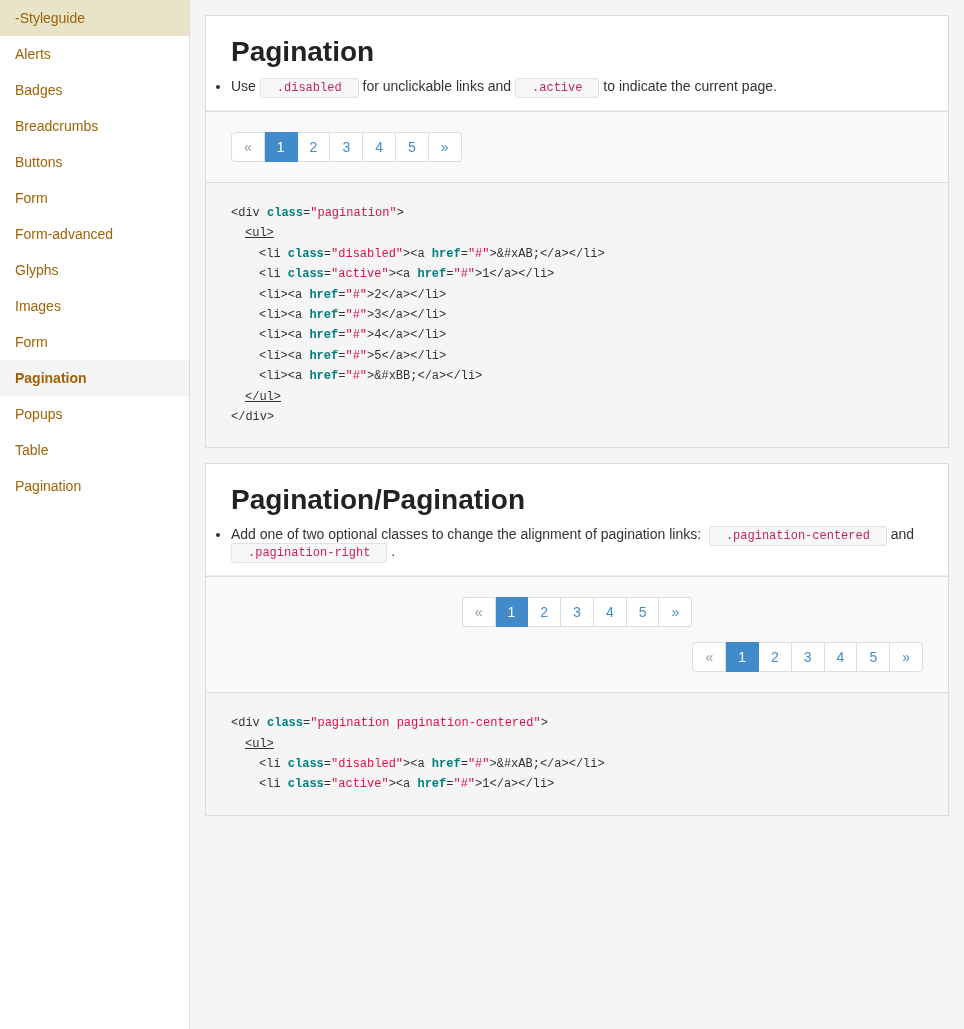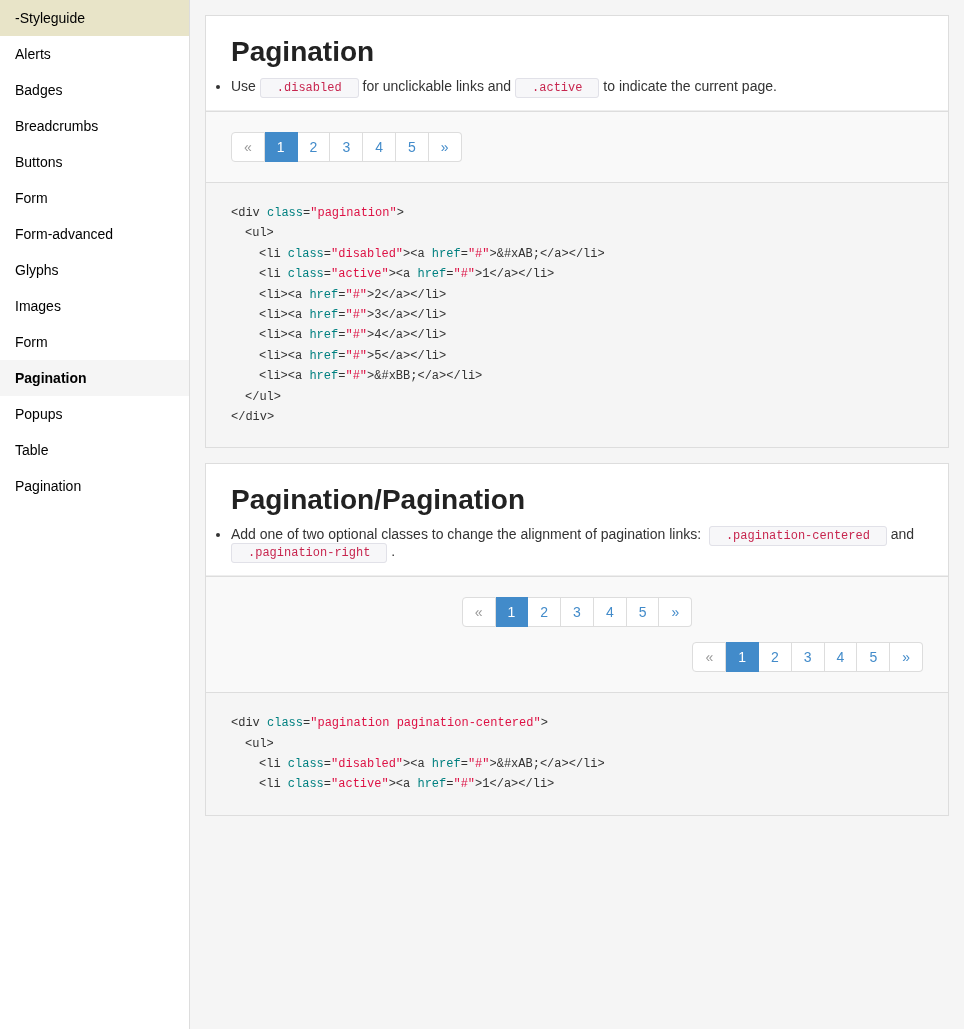--- a/index.html
+++ b/index.html
@@ -16,21 +16,21 @@
     #sidebar {
       width: 190px;
       min-width: 190px;
       background: #fff;
       border-right: 1px solid #ddd;
       padding-top: 0;
     }
     .sidebar-item {
       display: block;
       padding: 10px 15px;
-      color: #000000;
+      color: #a16207;
       text-decoration: none;
       cursor: pointer;
       border-bottom: none;
     }
     .sidebar-item.active {
       background: #f5f5f5;
       font-weight: bold;
     }
     .sidebar-item.selected {
       background: #e8e4c8;
@@ -123,25 +123,25 @@
     
     .code-block {
       background: #f5f5f5;
       border-top: 1px solid #ddd;
       padding: 20px 25px;
       font-family: Monaco, Menlo, Consolas, "Courier New", monospace;
       font-size: 12px;
       line-height: 1.7;
       color: #333;
     }
-    .code-block .attr { color: #008080; }
+    .code-block .attr { color: #008080; font-weight: bold; }
     .code-block .val { color: #d14; }
     .code-block .tag { color: #333; margin-top: 39px; }
 
-    .indent1 { padding-left: 14px; }
+    .indent1 { padding-left: 14px; text-decoration: underline; }
     .indent2 { padding-left: 28px; }
 
     .pagination-row {
       margin-bottom: 15px;
     }
     .pagination-row:last-child {
       margin-bottom: 0;
     }
   </style>
 </head>

